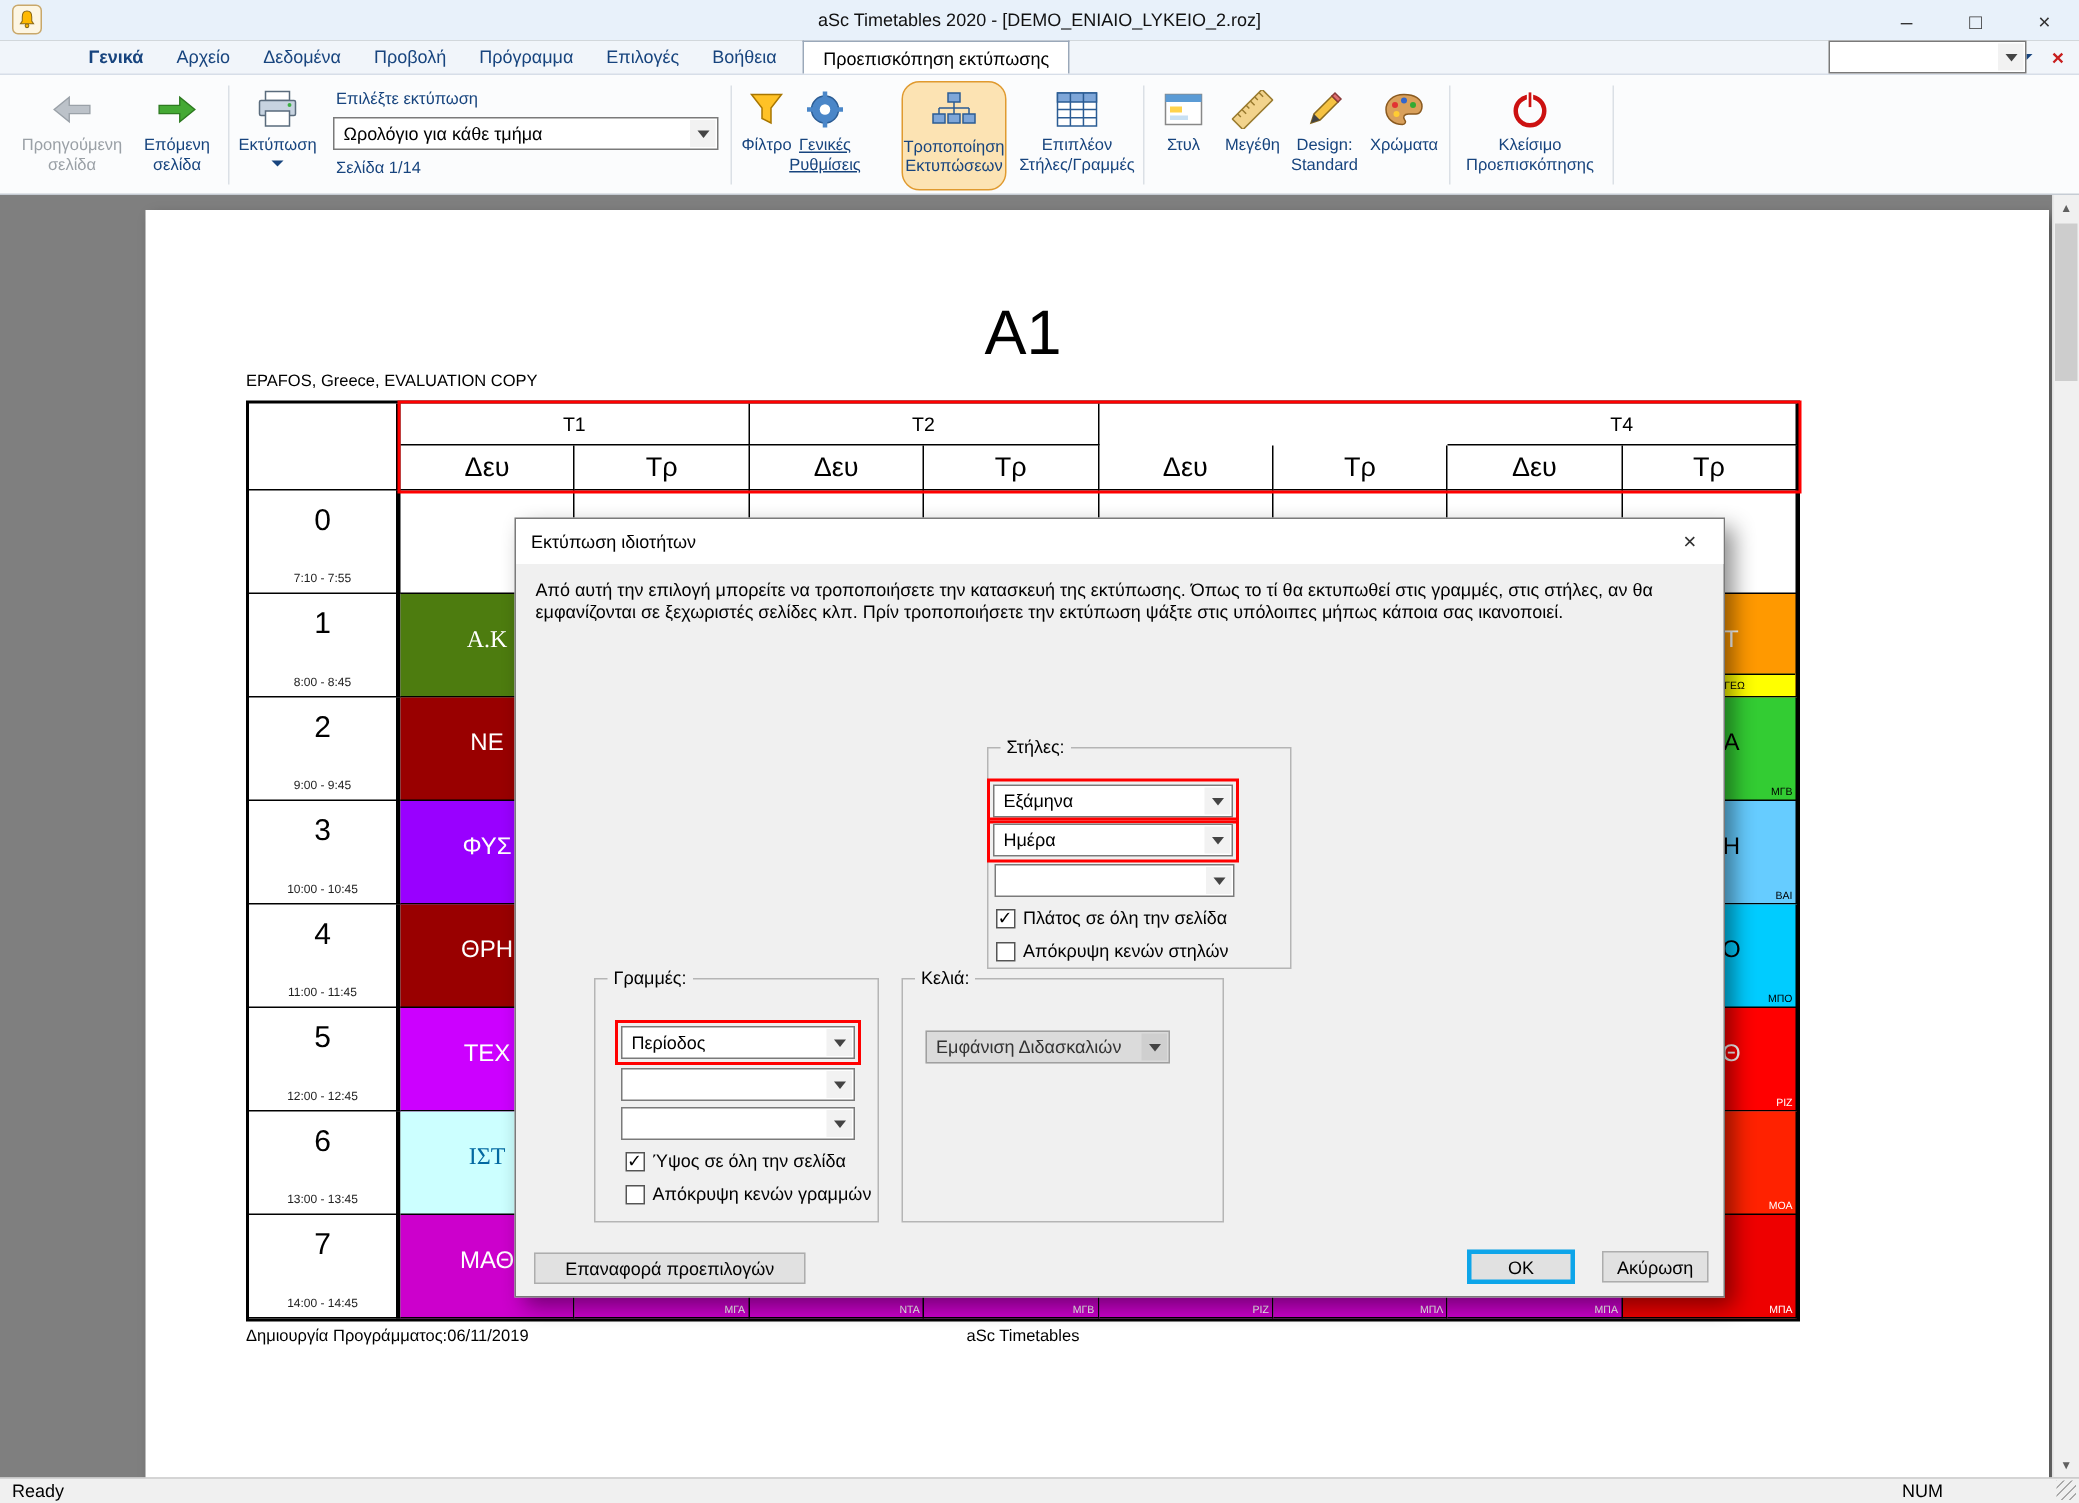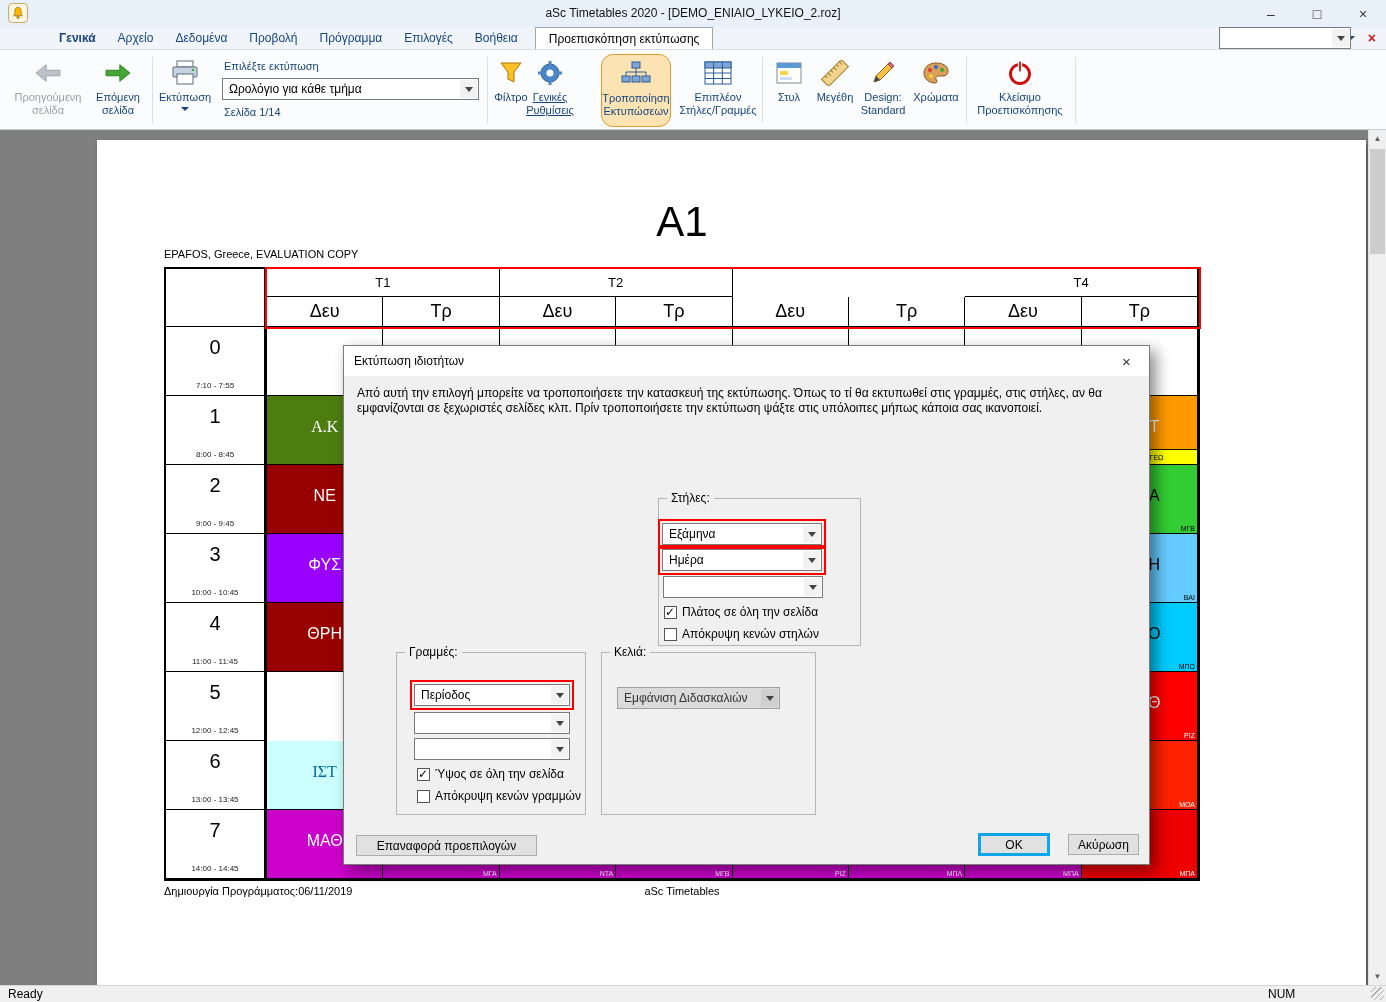--- a/index.html
+++ b/index.html
@@ -400,20 +400,23 @@
           <div class="tcell dcell" style="grid-area: 7 / 7 / 8 / 8;"></div>
           <div class="tcell dcell" style="grid-area: 7 / 8 / 8 / 9;"></div>
           <div class="tcell dcell" style="grid-area: 7 / 9 / 8 / 10; background: rgb(0, 204, 255);">
             <span class="big off" style="color: rgb(0, 0, 0);">Ο</span>
             <span class="code" style="color: rgb(0, 0, 0);">ΜΠΟ</span>
           </div>
           <div class="tcell rowhead" style="grid-area: 8 / 1 / 9 / 2;">
             <span class="rnum">5</span>
             <span class="rtime">12:00 - 12:45</span>
           </div>
+          <div class="tcell dcell" style="grid-area: 8 / 2 / 9 / 3; background: rgb(204, 0, 255);">
+            <span class="big" style="color: rgb(255, 255, 255);">ΤΕΧ</span>
+          </div>
           <div class="tcell dcell" style="grid-area: 8 / 3 / 9 / 4;"></div>
           <div class="tcell dcell" style="grid-area: 8 / 4 / 9 / 5;"></div>
           <div class="tcell dcell" style="grid-area: 8 / 5 / 9 / 6;"></div>
           <div class="tcell dcell" style="grid-area: 8 / 6 / 9 / 7;"></div>
           <div class="tcell dcell" style="grid-area: 8 / 7 / 9 / 8;"></div>
           <div class="tcell dcell" style="grid-area: 8 / 8 / 9 / 9;"></div>
           <div class="tcell dcell" style="grid-area: 8 / 9 / 9 / 10; background: rgb(255, 0, 0);">
             <span class="big off" style="color: rgb(255, 255, 255);">Θ</span>
             <span class="code" style="color: rgb(255, 255, 255);">ΡΙΖ</span>
           </div>

